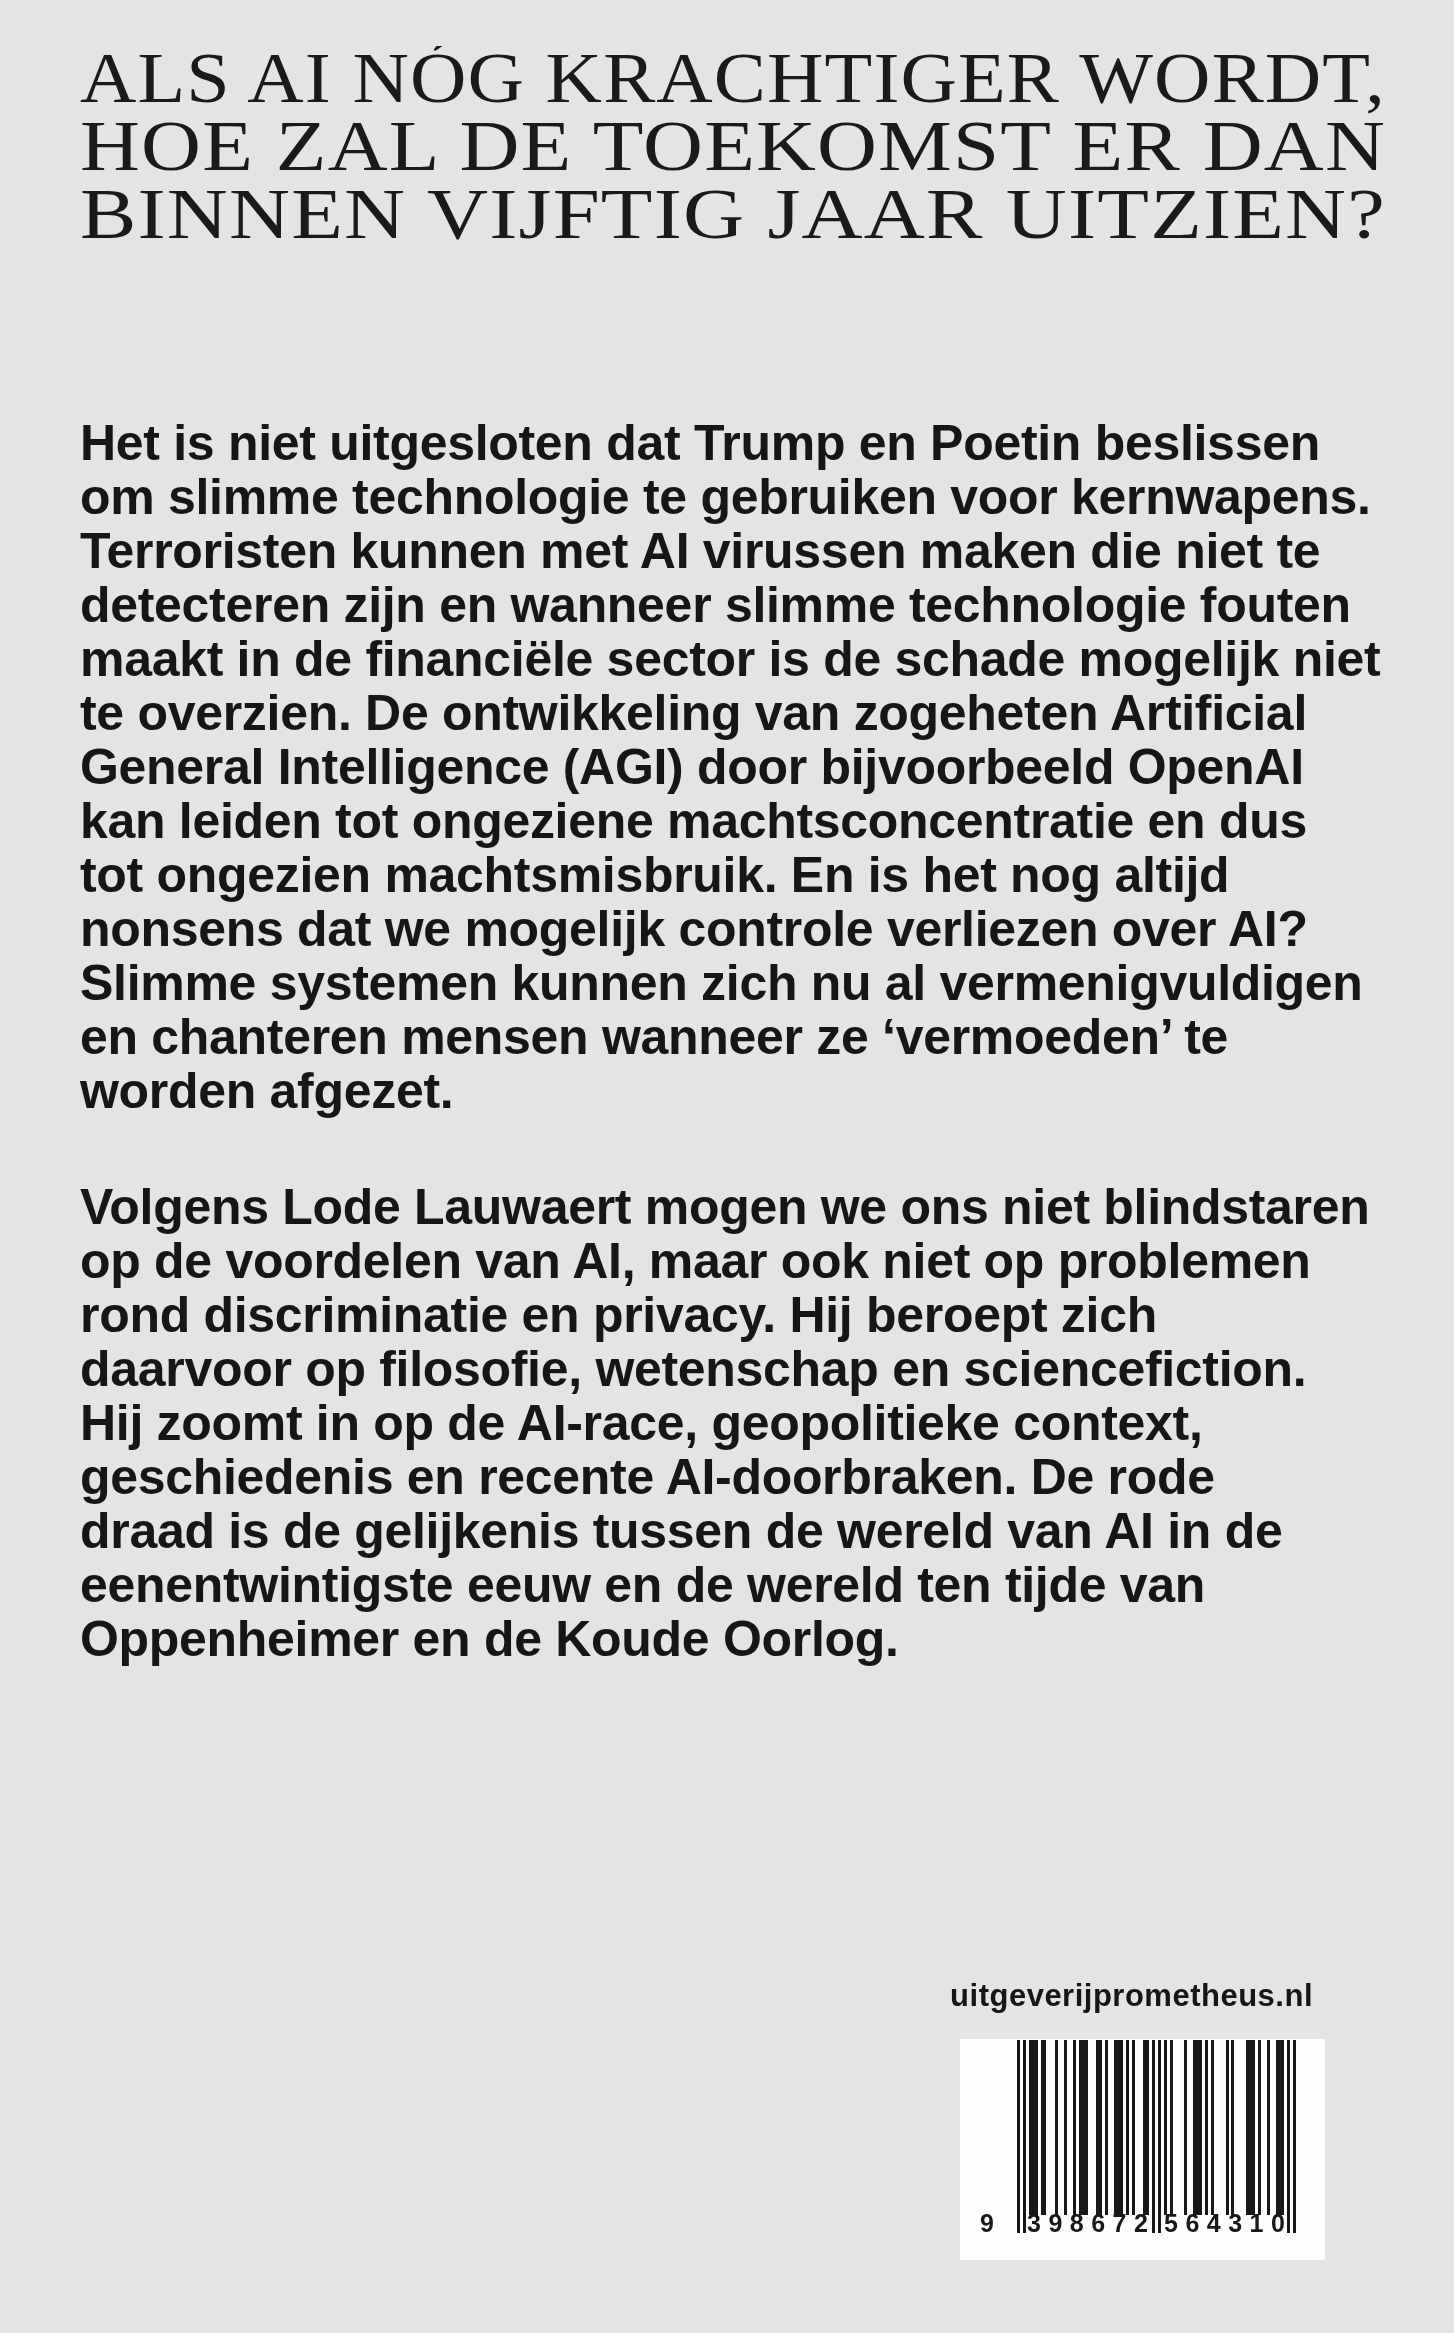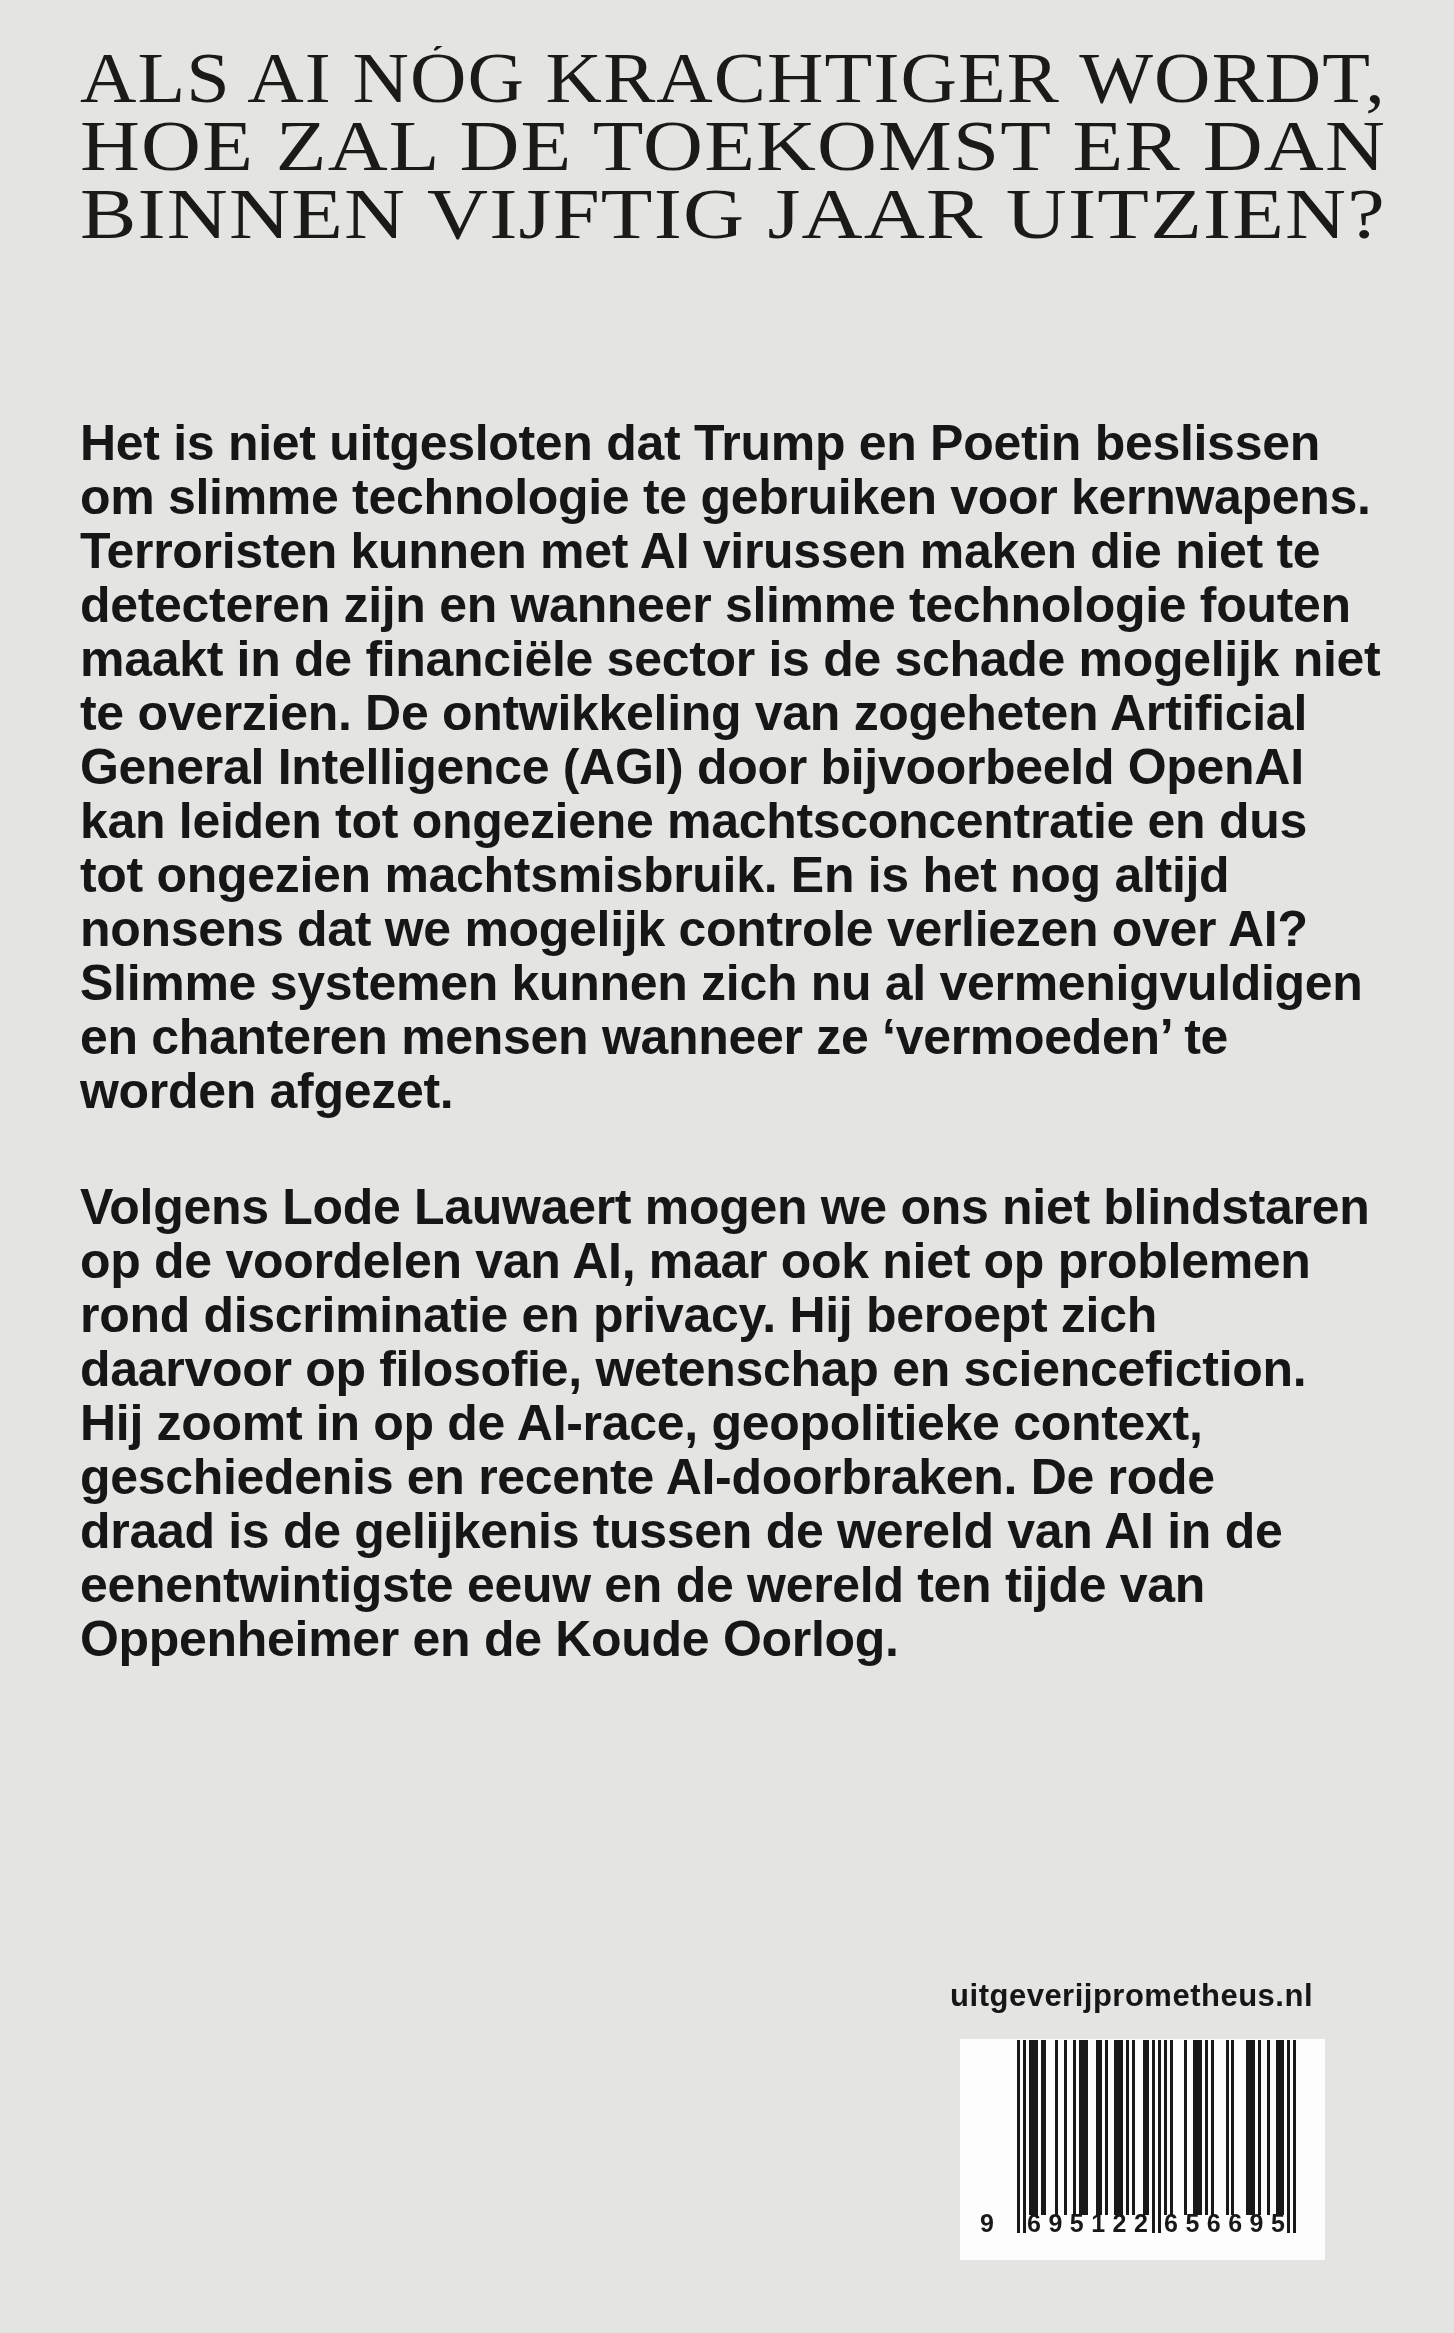--- a/index.html
+++ b/index.html
@@ -208,17 +208,17 @@
         <div style="flex: 0 0 auto; width: 2.94737px; height: 175px; background: transparent;"></div>
         <div style="flex: 0 0 auto; width: 2.94737px; height: 175px; background: rgb(24, 24, 24);"></div>
         <div style="flex: 0 0 auto; width: 2.94737px; height: 175px; background: rgb(24, 24, 24);"></div>
         <div style="flex: 0 0 auto; width: 2.94737px; height: 175px; background: rgb(24, 24, 24);"></div>
         <div style="flex: 0 0 auto; width: 2.94737px; height: 175px; background: transparent;"></div>
         <div style="flex: 0 0 auto; width: 2.94737px; height: 193px; background: rgb(24, 24, 24);"></div>
         <div style="flex: 0 0 auto; width: 2.94737px; height: 193px; background: transparent;"></div>
         <div style="flex: 0 0 auto; width: 2.94737px; height: 193px; background: rgb(24, 24, 24);"></div>
       </div>
     <span id="bc-prefix" class="bc-digit">9</span>
-    <span id="bc-left" class="bc-group">695122</span>
-    <span id="bc-right" class="bc-group">656695</span>
+    <span id="bc-left" class="bc-group">398672</span>
+    <span id="bc-right" class="bc-group">564310</span>
   </div>
 
 </div>
 
 </body></html>

